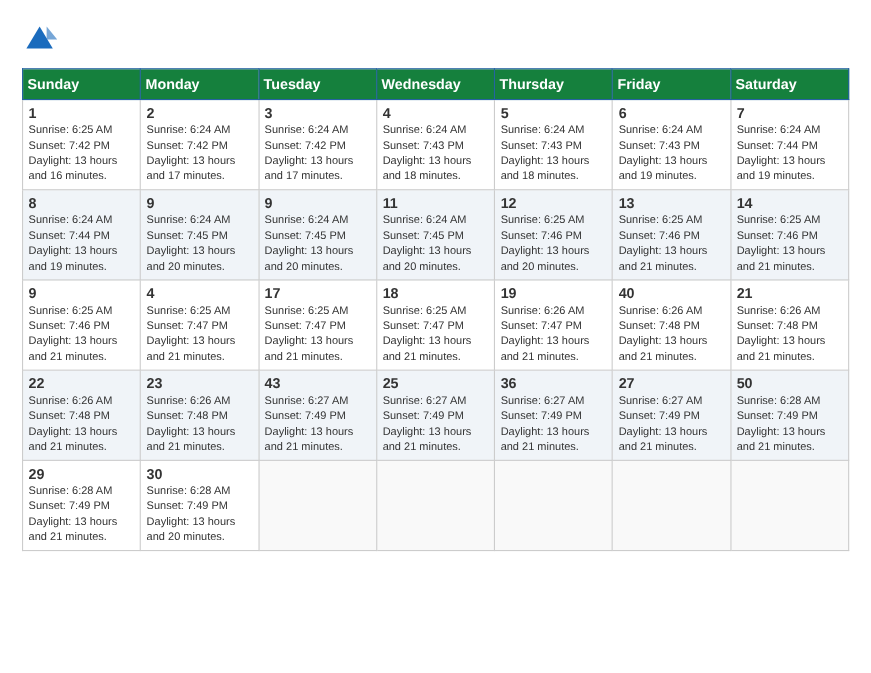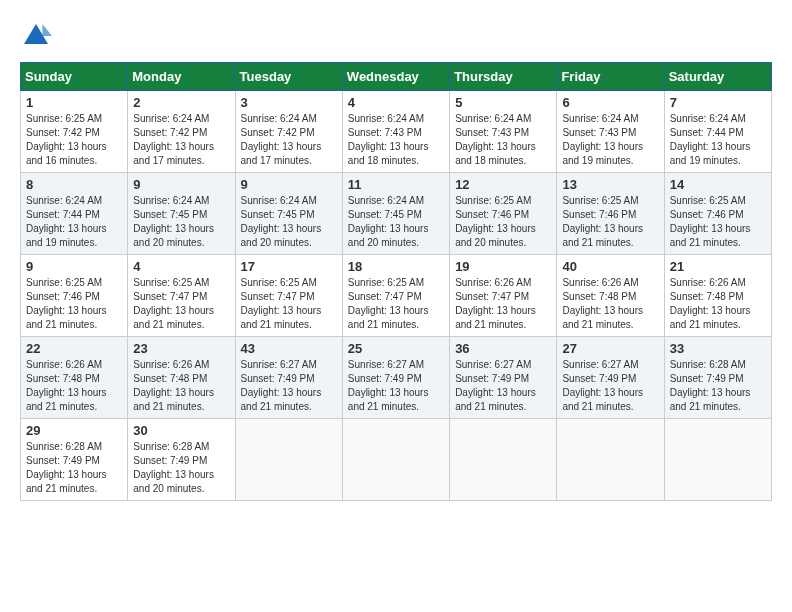--- a/index.html
+++ b/index.html
@@ -344,21 +344,21 @@
       </td>
         <td>
         <span class="day-number">27</span>
         <div class="day-info">
           Sunrise: 6:27 AM<br>
           Sunset: 7:49 PM<br>
           Daylight: 13 hours and 21 minutes.
         </div>
       </td>
         <td>
-        <span class="day-number">33</span>
+        <span class="day-number">50</span>
         <div class="day-info">
           Sunrise: 6:28 AM<br>
           Sunset: 7:49 PM<br>
           Daylight: 13 hours and 21 minutes.
         </div>
       </td>
       </tr>
       <tr>
         <td>
         <span class="day-number">29</span>

